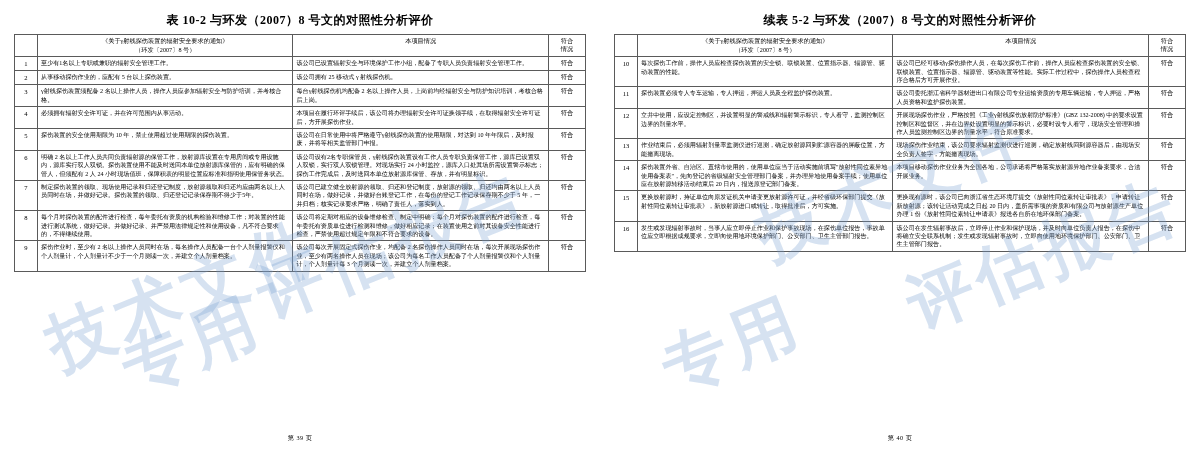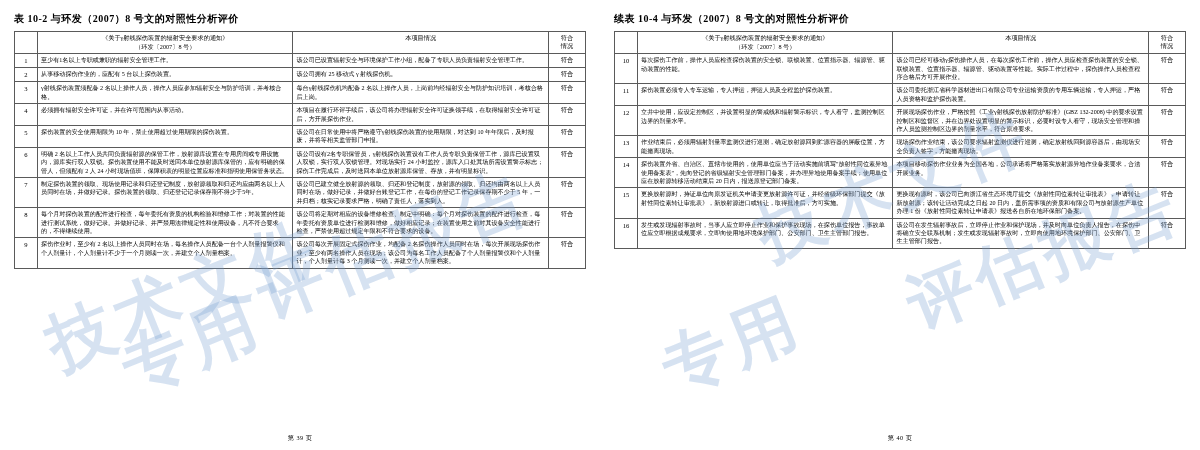--- a/index.html
+++ b/index.html
@@ -26,22 +26,22 @@
     box-sizing: border-box;
     padding: 10px 14px 0 14px;
     overflow: hidden;
     background: #fff;
   }
   .page-inner {
     position: relative;
     z-index: 2;
   }
   .page-title {
-    text-align: left;
-    font-size: 10px;
+    text-align: center;
+    font-size: 12px;
     font-weight: bold;
     letter-spacing: 0.5px;
     margin: 2px 0 5px 0;
     font-family: "Liberation Serif", "DejaVu Serif", serif;
   }
   table.doc {
     border-collapse: collapse;
     width: 100%;
     table-layout: fixed;
     font-size: 6.1px;
@@ -200,21 +200,21 @@
     <div class="page-footer">第 39 页</div>
   </div>
 
   <div class="page page-right">
     <div class="watermark">
       <span class="wm-a">技术文件</span>
       <span class="wm-b">评估报告</span>
       <span class="wm-c">专用</span>
     </div>
     <div class="page-inner">
-      <div class="page-title">续表 10-4    与环发（2007）8 号文的对照性分析评价</div>
+      <div class="page-title">续表 5-2    与环发（2007）8 号文的对照性分析评价</div>
       <table class="doc">
         <tbody>
           <tr class="head-row">
             <td class="c-num"></td>
             <td class="c-req">
               <span class="head-req-l1">《关于γ射线探伤装置的辐射安全要求的通知》</span>
               <span class="head-req-l2">（环发〔2007〕8 号）</span>
             </td>
             <td class="c-sta">本项目情况</td>
             <td class="c-ok head-ok">

